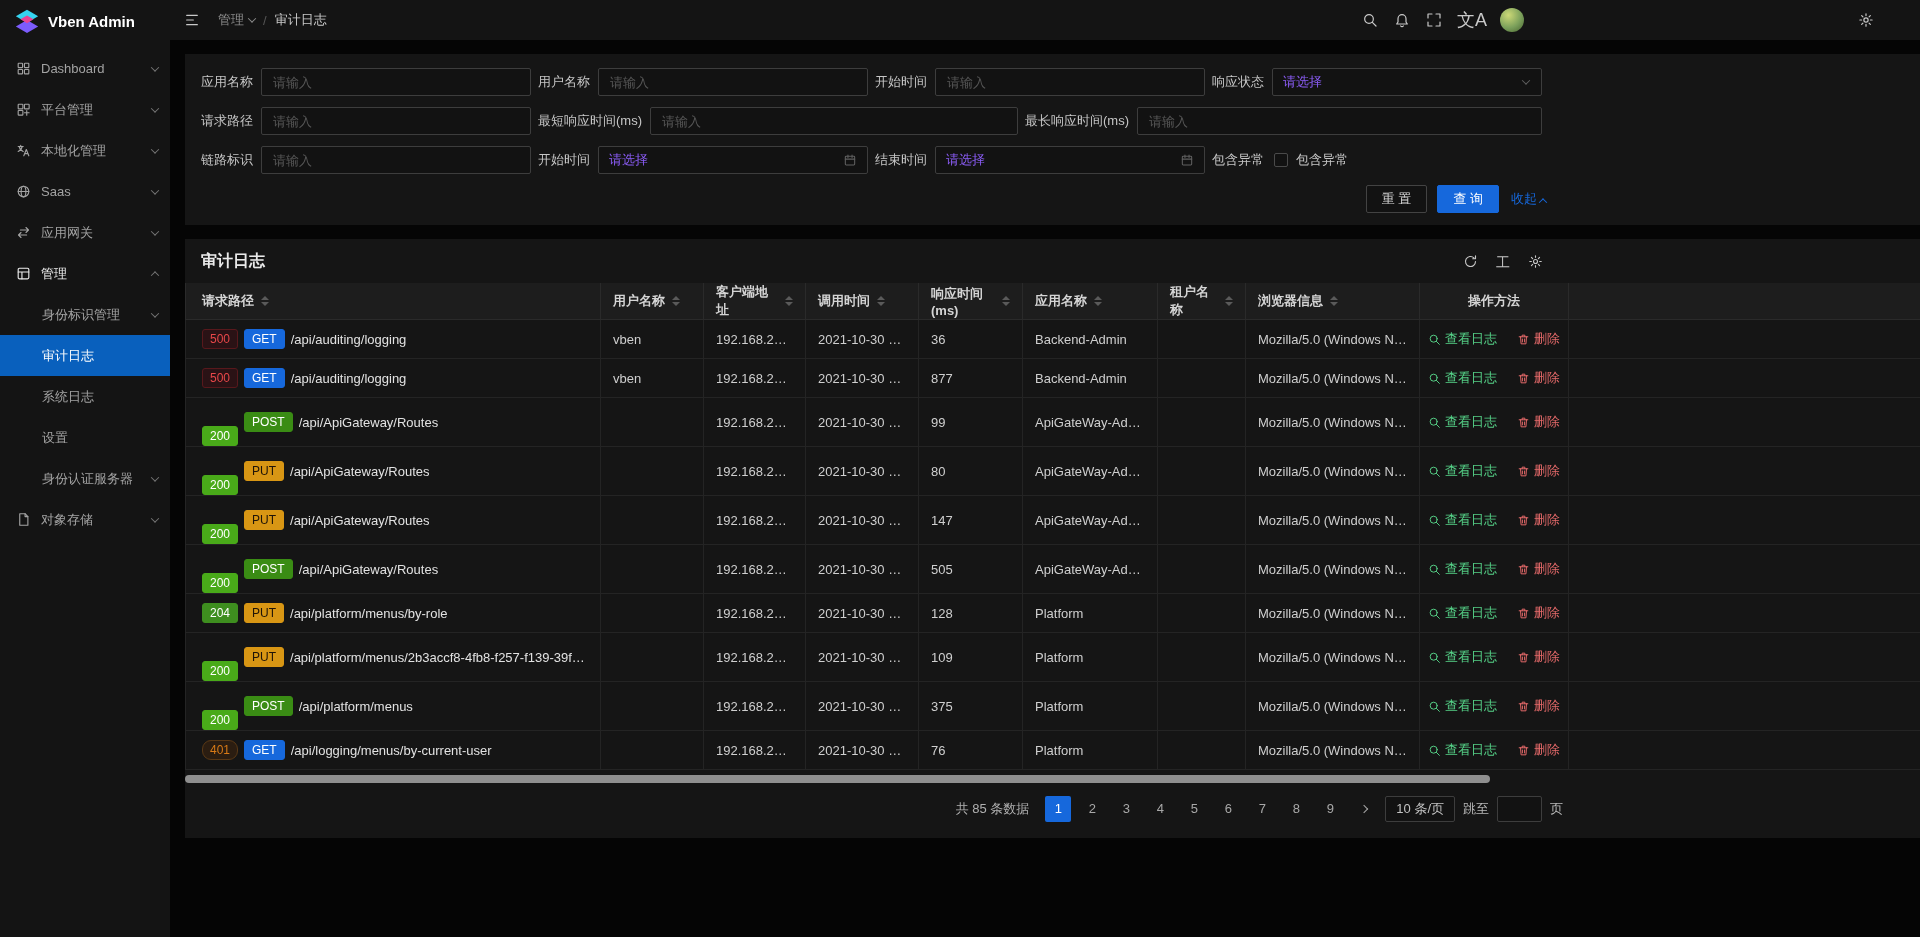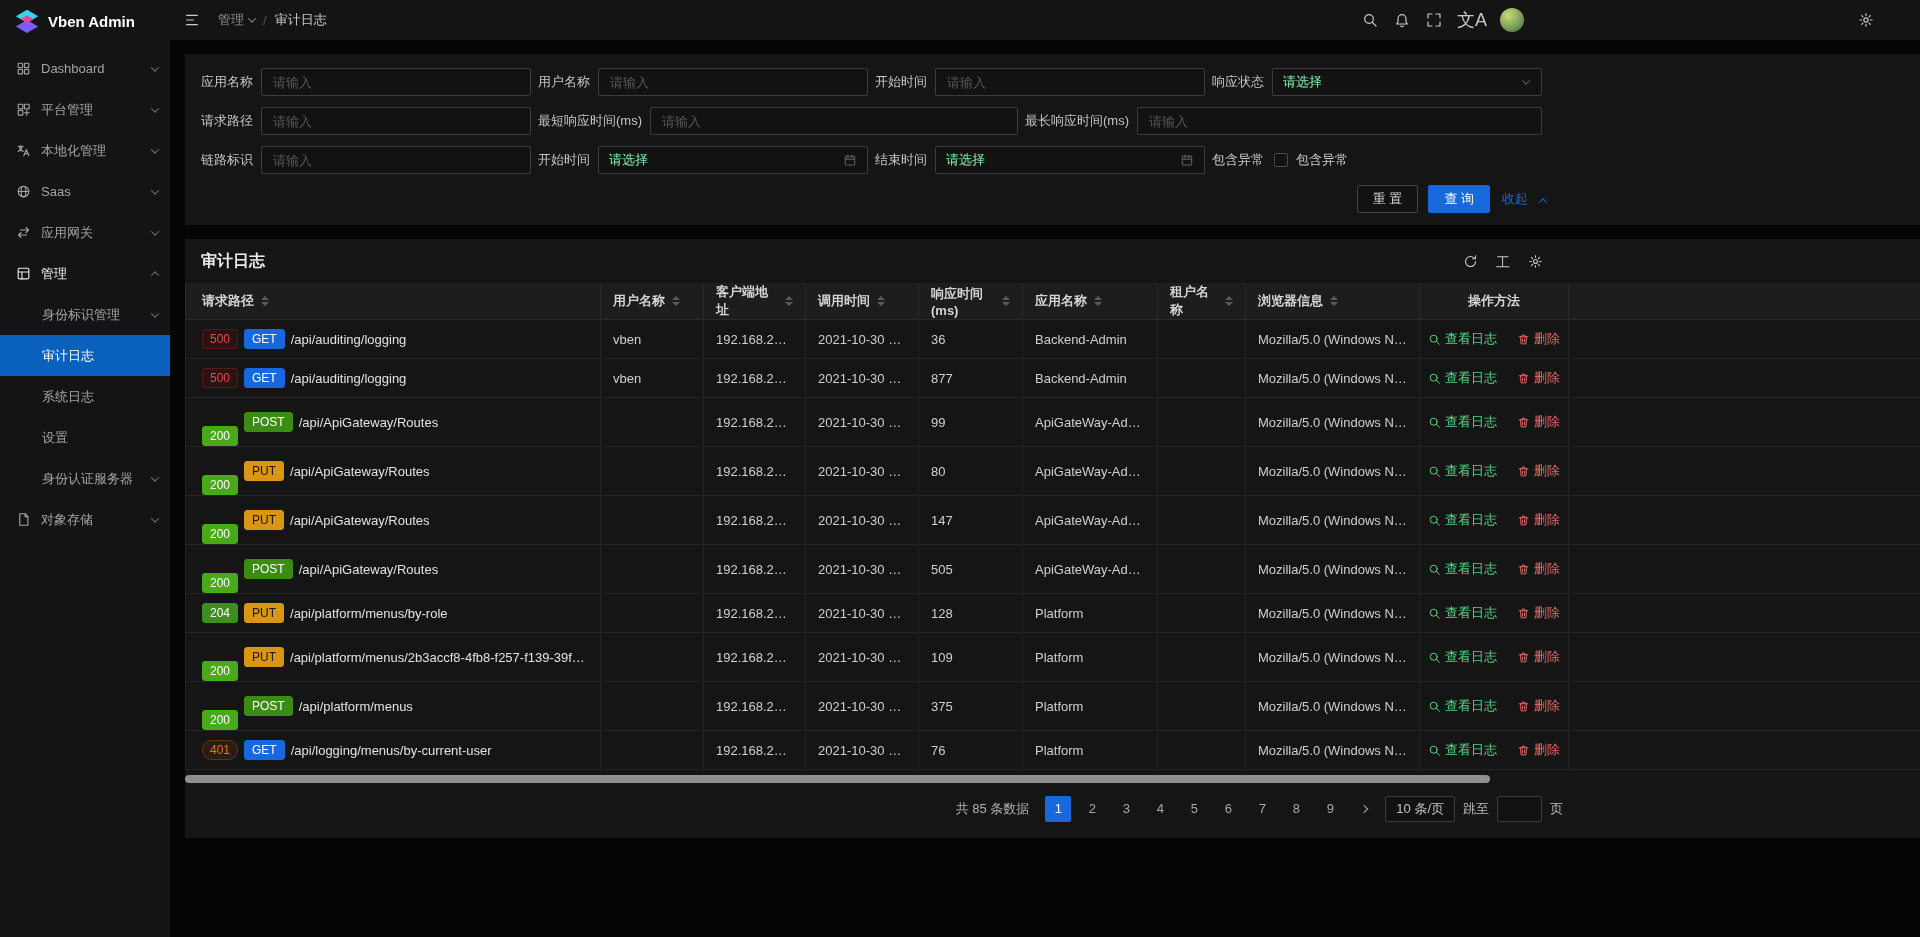--- a/index.html
+++ b/index.html
@@ -59,32 +59,32 @@
   .f-row { display:flex; gap:7px; margin-bottom:11px; width:1345px; }
   .field { display:flex; align-items:center; flex:0 0 330px; min-width:0; }
   .field.w480 { flex:0 0 480px; }
   .field.w517 { flex:0 0 517px; }
   .f-label { white-space:nowrap; padding-right:8px; color:#c6c6c6; font-size:13px; text-align:right; }
   .f-input { flex:1; min-width:0; height:28px; background:#121212; border:1px solid #3d3d3d;
     border-radius:2px; color:#d9d9d9; font-size:13px; padding:0 11px; outline:none; }
   .f-input::placeholder { color:#565656; }
   .f-box { flex:1; min-width:0; height:28px; background:#121212; border:1px solid #3d3d3d;
     border-radius:2px; display:flex; align-items:center; padding:0 10px; cursor:pointer; }
-  .f-box .ph { color:#86efac; flex:1; font-size:13px; }
+  .f-box .ph { color:#8b5cf6; flex:1; font-size:13px; }
   .f-box .chev { color:#606060; margin-right:2px; }
   .f-box svg { width:14px; height:14px; color:#606060; }
   .checkbox { width:14px; height:14px; border:1px solid #4a4a4a; border-radius:2px;
     background:#121212; margin:0 8px 0 2px; flex:0 0 auto; cursor:pointer; }
   .cb-text { color:#c6c6c6; }
   .filter-actions { width:1345px; display:flex; justify-content:flex-end; align-items:center; gap:10px; }
   .btn { height:28px; padding:0 15px; font-size:13px; border-radius:2px;
     border:1px solid #434343; background:#121212; color:#d9d9d9; cursor:pointer;
     font-family:inherit; }
   .btn.primary { background:var(--accent,#1668dc); border-color:var(--accent,#1668dc); color:#fff; }
-  .collapse-link { display:flex; align-items:center; gap:12px; color:var(--accent,#1668dc);
+  .collapse-link { display:flex; align-items:center; gap:3px; color:var(--accent,#1668dc);
     cursor:pointer; font-size:13px; margin-left:2px; }
   .collapse-link .chev { margin-top:3px; }
 
   
   .table-panel { padding-bottom:6px; }
   .table-head { display:flex; align-items:center; padding:12px 16px 11px; }
   .table-title { font-size:16px; font-weight:bold; color:#eaeaea; }
   .table-tools { margin-left:auto; margin-right:366px; display:flex; align-items:center; gap:18px; color:#c6c6c6; }
   .tool { cursor:pointer; display:inline-flex; align-items:center; }
   .tool svg { width:15px; height:15px; }

